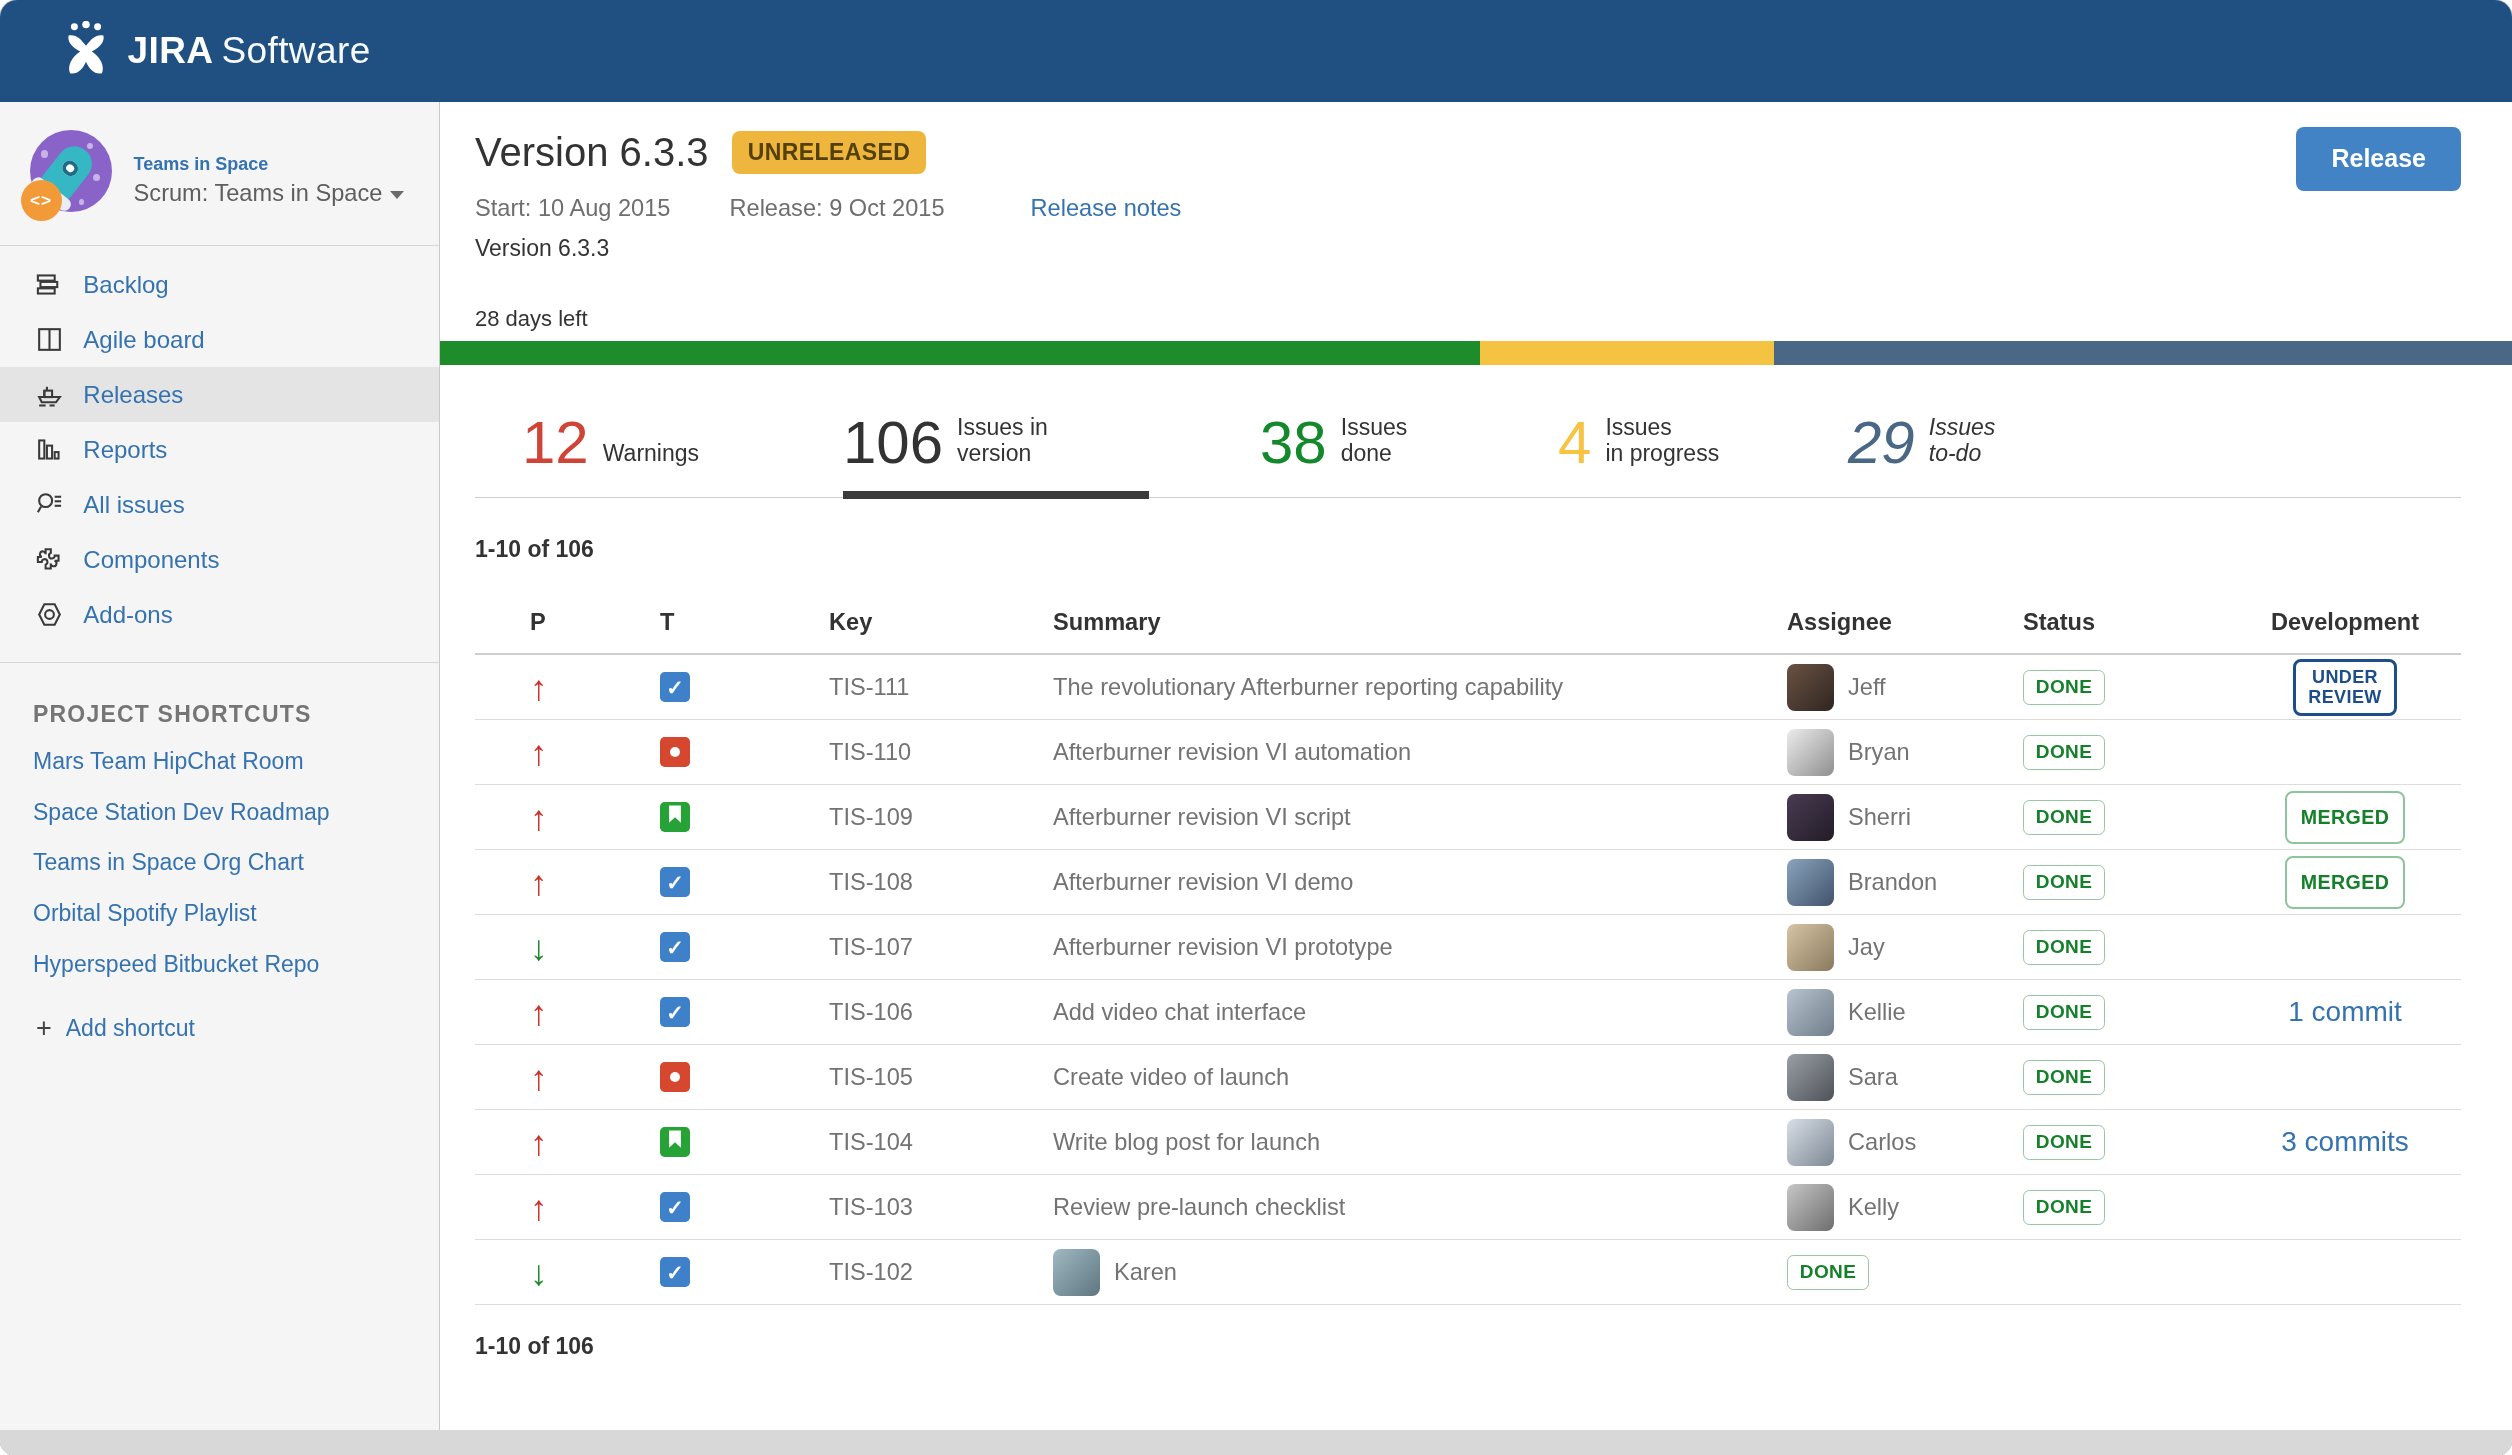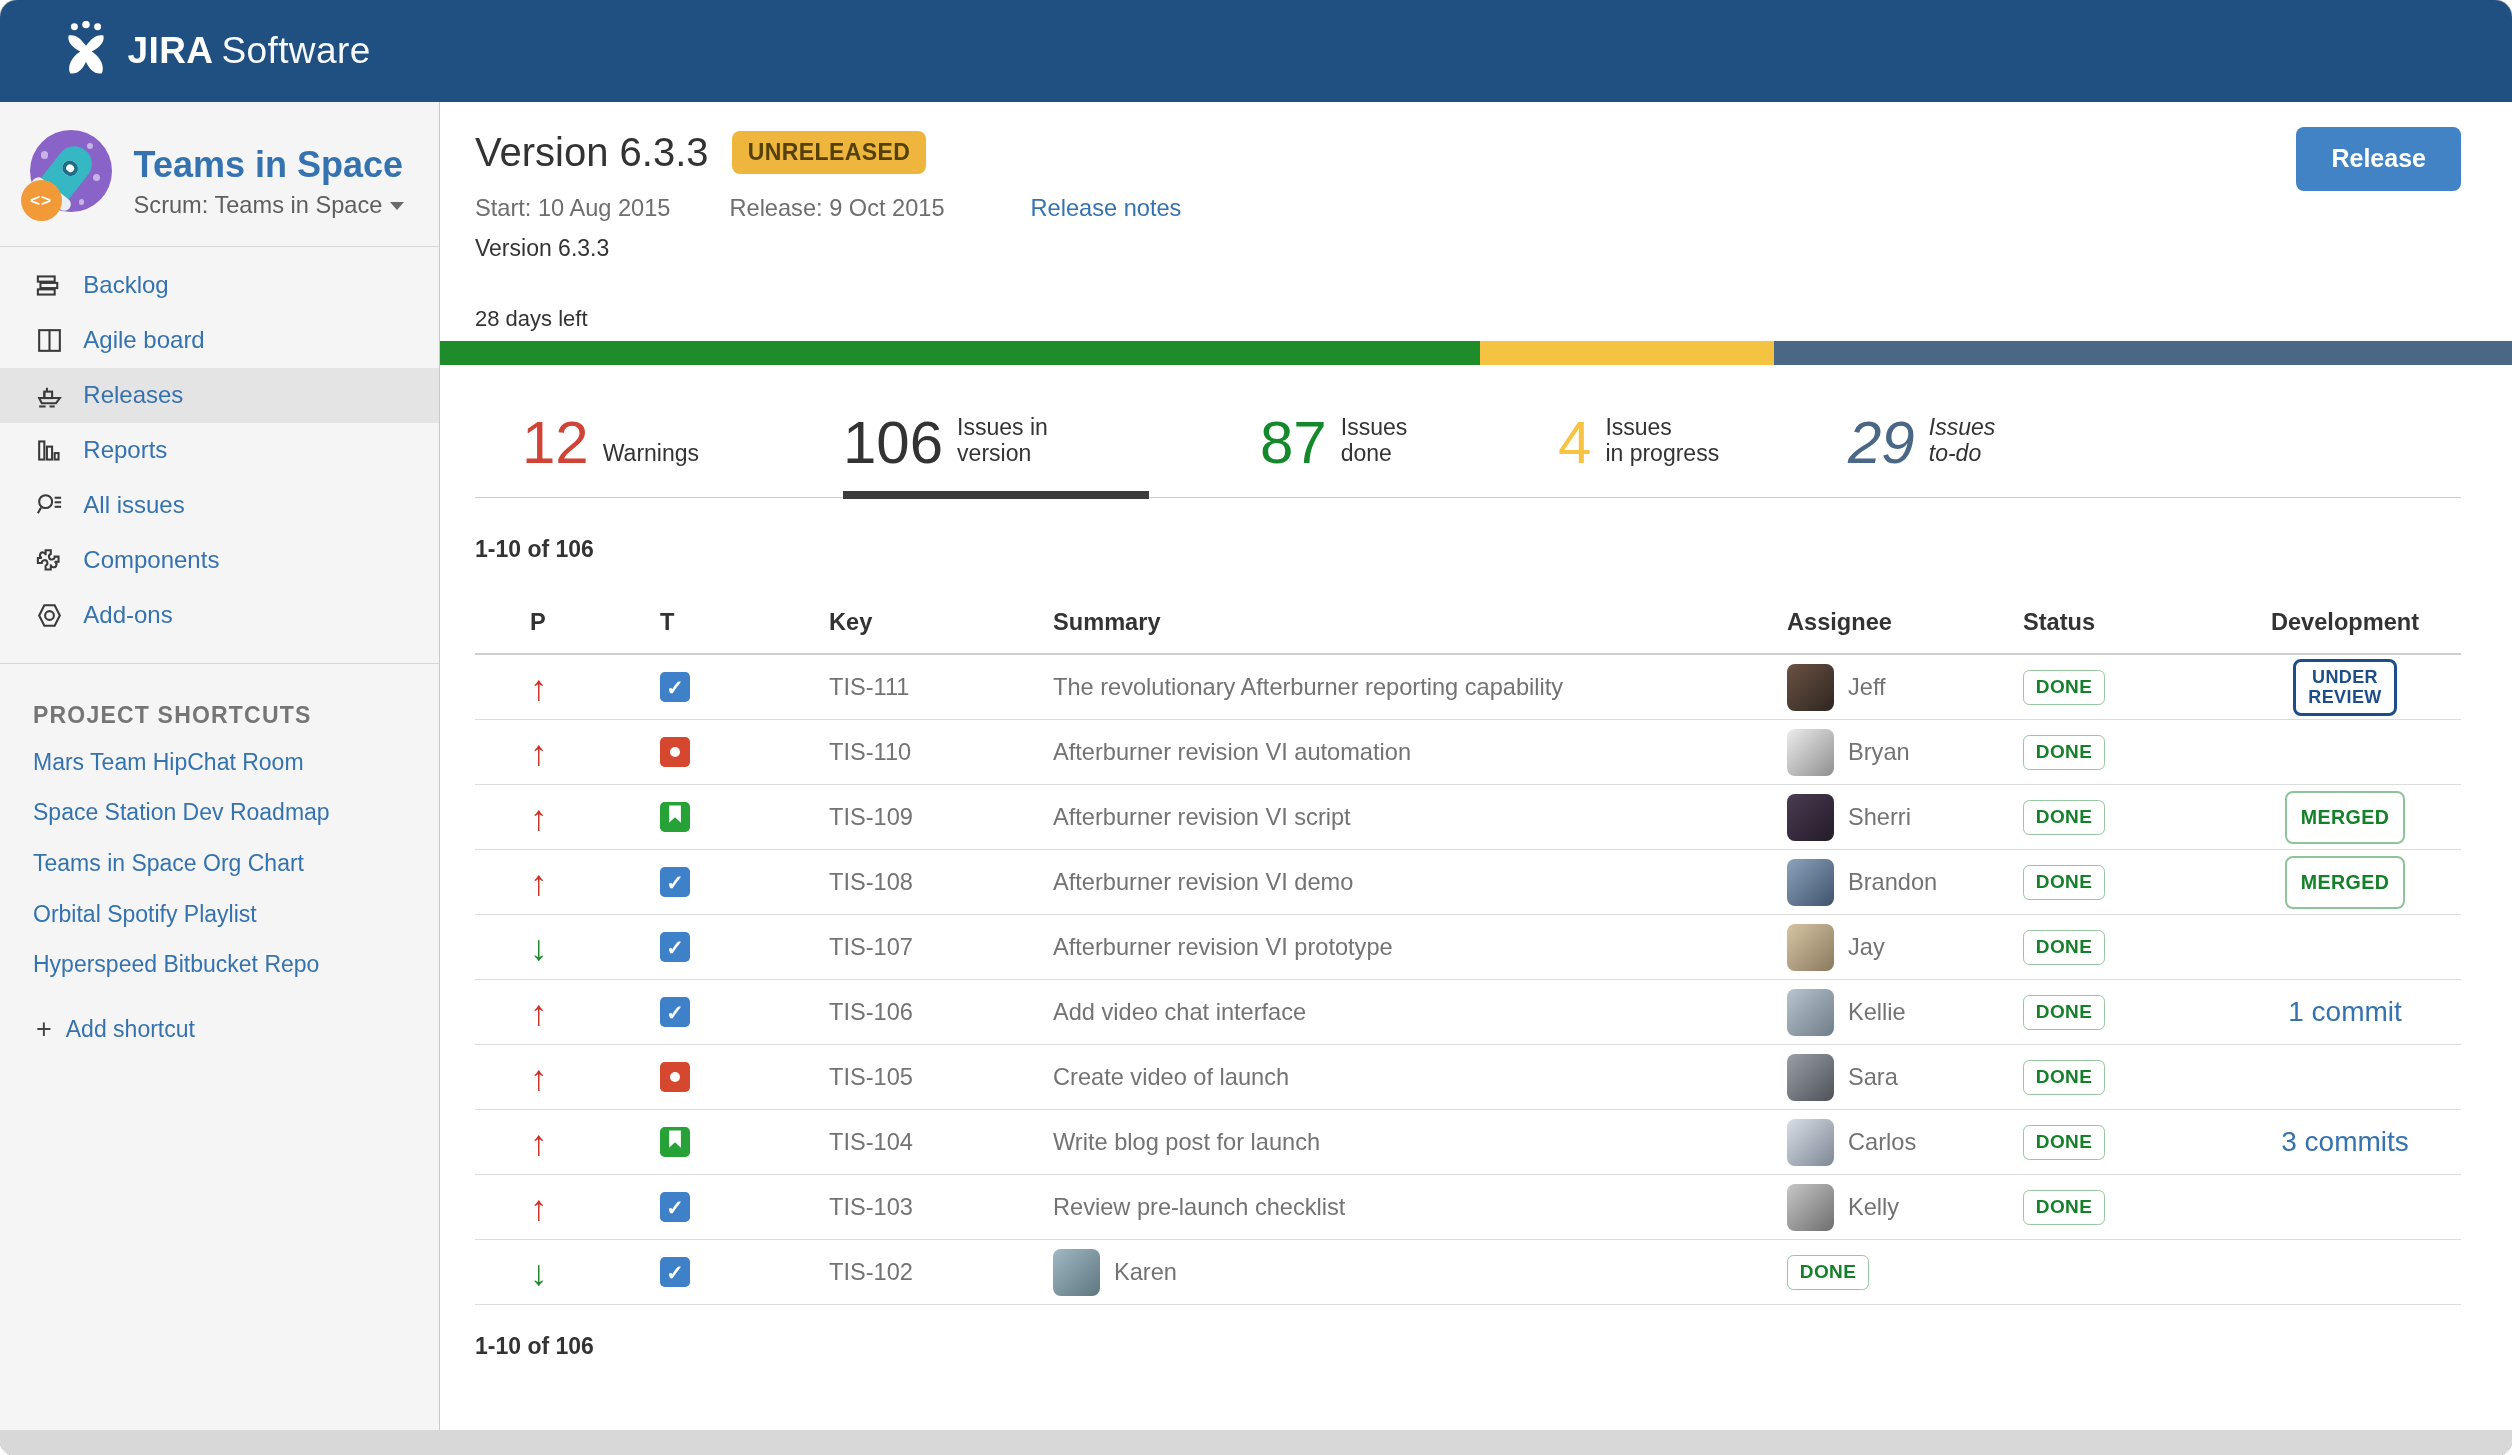--- a/index.html
+++ b/index.html
@@ -25,21 +25,21 @@
   
   .project { display:flex; align-items:center; gap:22px; padding:28px 23.6px 27px 23.6px; border-bottom:1.6px solid #d6d6d6; }
   .pavatar { position:relative; width:88px; height:88px; flex:none; }
   .pavatar .circle { width:82px; height:82px; border-radius:50%; background:#8a63c8; position:absolute; top:0; right:0; overflow:hidden; }
   .pavatar .dot { position:absolute; background:#c7b3e6; border-radius:50%; }
   .rocket { position:absolute; left:20.4px; top:14px; width:35px; height:57px; background:#35b8c4; border-radius:17.3px 17.3px 11px 11px; transform:rotate(38deg); }
   .rocket:before { content:""; position:absolute; left:9.4px; top:15.7px; width:15.7px; height:15.7px; border-radius:50%; background:#fff; box-shadow:inset 0 0 0 3.9px #1b6e86; }
   .rocket:after { content:""; position:absolute; left:-5.5px; bottom:-4.7px; width:46px; height:12.6px; background:#e9eef2; border-radius:6.3px; }
   .pbadge { position:absolute; left:-3.1px; bottom:-3.1px; width:41px; height:41px; border-radius:50%; background:#f29a38; color:#fff;
             font-size:17.3px; font-weight:700; display:flex; align-items:center; justify-content:center; letter-spacing:0.8px; }
-  .ptext .pname { color:#3572b0; font-size:36px; font-weight:700; line-height:1.25;margin-top:12px; }
+  .ptext .pname { color:#3572b0; font-size:18px; font-weight:700; line-height:1.25;margin-top:12px; }
   .ptext .pboard { color:#5e5e5e; font-size:23.6px; margin-top:4.7px; }
   .caret { display:inline-block; width:0; height:0; border-left:7px solid transparent; border-right:7px solid transparent; border-top:8.6px solid #6b6b6b; margin-left:7.9px; vertical-align:middle; }
 
   .nav { list-style:none; padding:11px 0 7.9px 0; }
   .nav li { display:flex; align-items:center; height:55px; padding-left:33px; cursor:pointer; }
   .nav li.active { background:#e4e4e4; }
   .nav .nicon { width:33px; height:33px; flex:none; display:flex; align-items:center; justify-content:center; }
   .nav .nicon svg { width:31px; height:31px; stroke:#3a3a3a; fill:none; stroke-width:1.6; }
   .nav .nlabel { color:#3572b0; font-size:24px; margin-left:17.3px; }
 
@@ -260,21 +260,21 @@
             </div>
           </div>
           <div class="stat active">
             <span class="num" style="color: rgb(51, 51, 51);">106</span>
             <div class="slabel">
               <div>Issues in</div>
               <div>version</div>
             </div>
           </div>
           <div class="stat">
-            <span class="num" style="color: rgb(20, 137, 44);">87</span>
+            <span class="num" style="color: rgb(20, 137, 44);">38</span>
             <div class="slabel">
               <div>Issues</div>
               <div>done</div>
             </div>
           </div>
           <div class="stat">
             <span class="num" style="color: rgb(246, 195, 66);">4</span>
             <div class="slabel">
               <div>Issues</div>
               <div>in progress</div>

